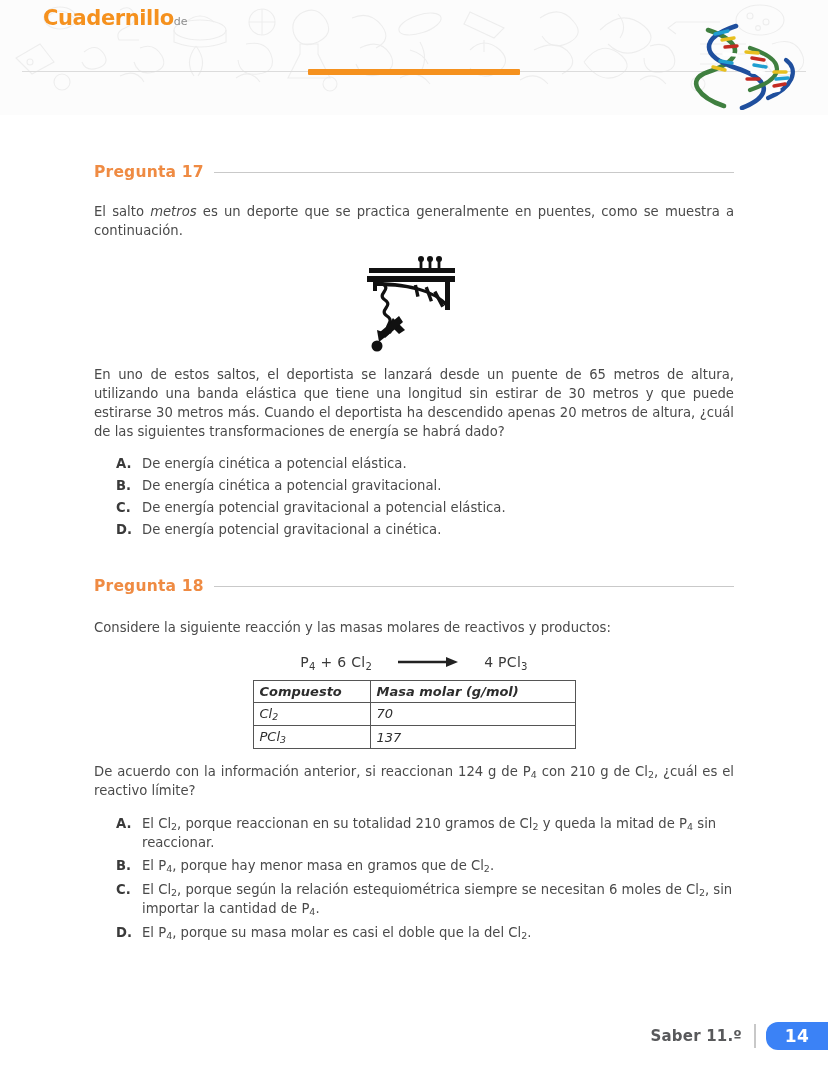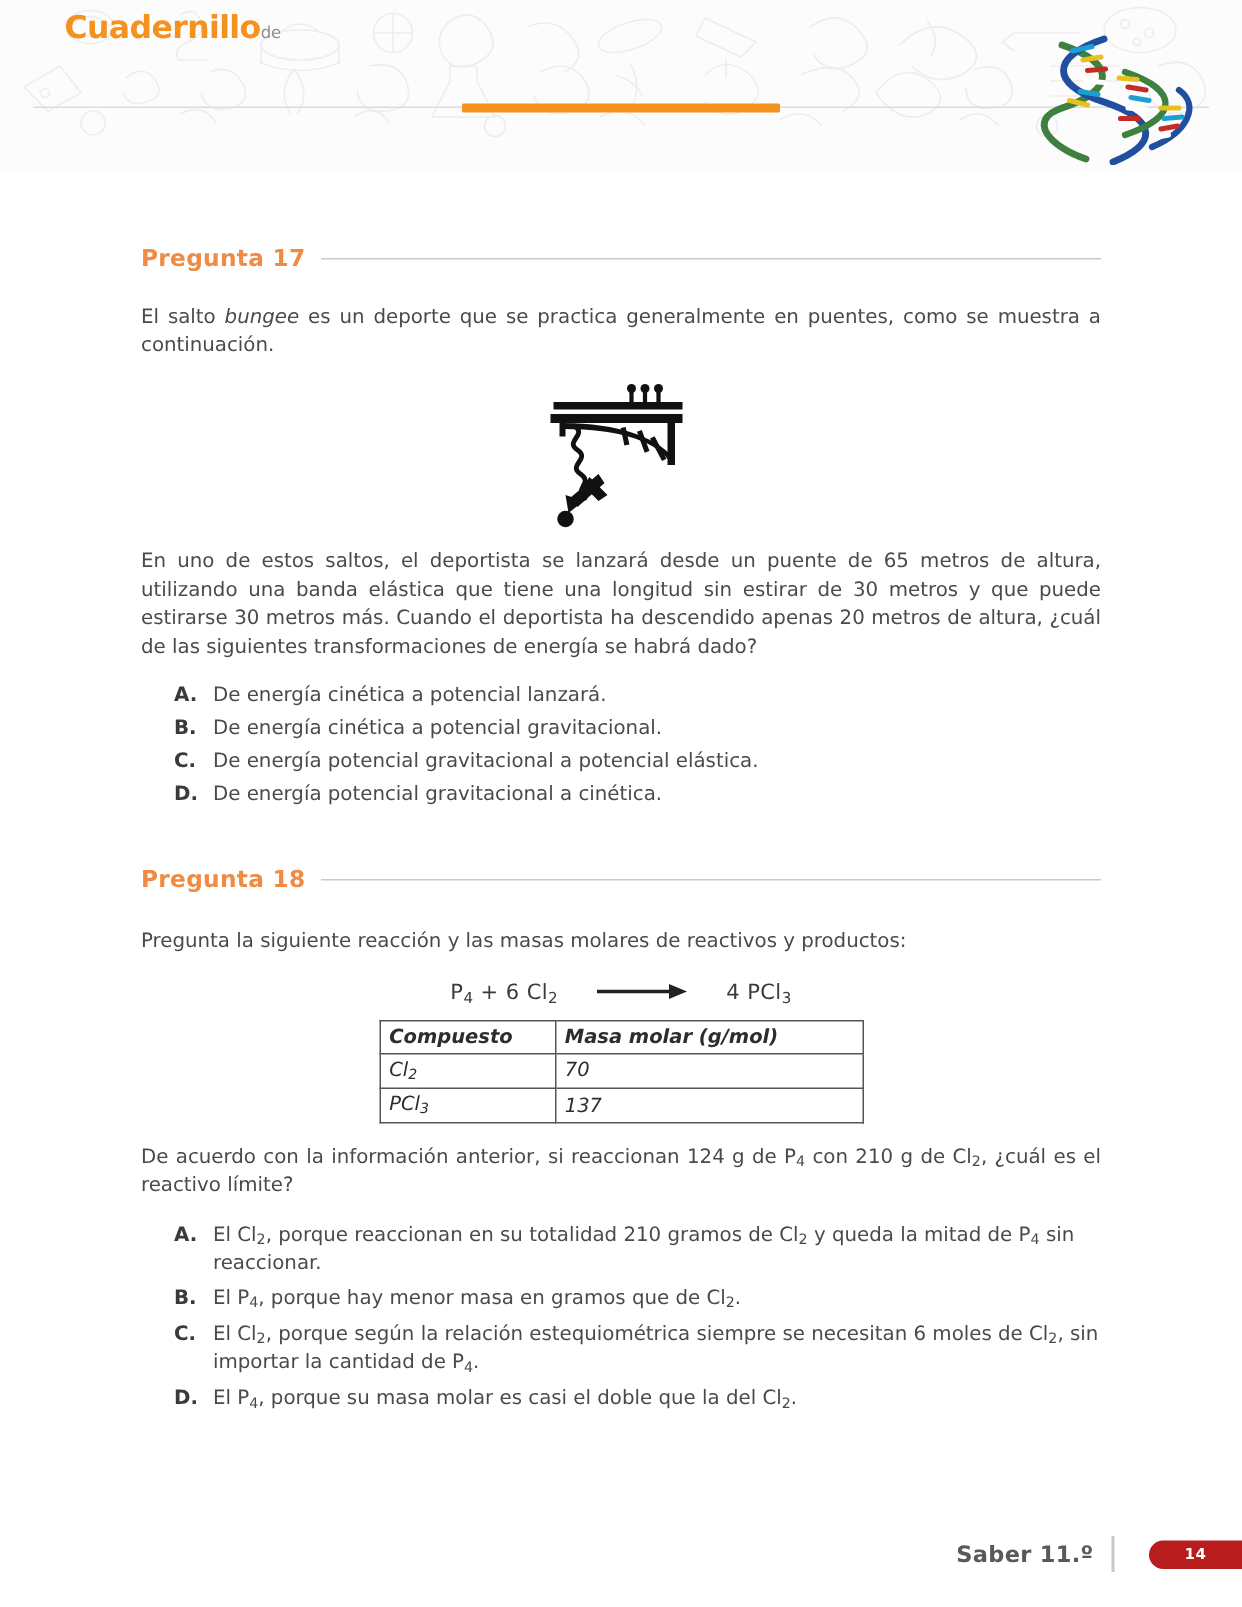--- a/index.html
+++ b/index.html
@@ -215,24 +215,24 @@
     font-family: "DejaVu Sans", sans-serif;
     padding-right: 12px;
     letter-spacing: 0.2px;
   }
   .footer-divider {
     width: 2px;
     height: 24px;
     background: #c8c8c8;
   }
   .footer-page-badge {
-    margin-left: 23px;
-    background: #b91c1c;
+    margin-left: 10px;
+    background: #3b82f6;
     color: #ffffff;
-    font-size: 10px;
+    font-size: 17px;
     font-weight: bold;
     font-family: "DejaVu Sans", sans-serif;
     padding: 4px 14px 4px 14px;
     min-width: 34px;
     text-align: center;
     border-top-left-radius: 12px;
     border-bottom-left-radius: 12px;
     letter-spacing: 0.3px;
   }
 </style>
@@ -325,21 +325,21 @@
 </div>
 
 <div class="content">
 
   <section style="margin-top:48px;">
     <div class="question-head">
       <span class="question-head-title">Pregunta 17</span>
       <span class="question-head-rule"></span>
     </div>
 
-    <p class="body-text" style="margin:22px 0 0 0;"><span>El salto </span><em>bungee</em><span> es un deporte que se practica generalmente en puentes, como se muestra a continuación.</span></p>
+    <p class="body-text" style="margin:22px 0 0 0;"><span>El salto </span><em>metros</em><span> es un deporte que se practica generalmente en puentes, como se muestra a continuación.</span></p>
 
     <div class="illustration-wrap">
       <svg width="110" height="110" viewBox="0 0 110 110" xmlns="http://www.w3.org/2000/svg">
         <g fill="#111">
 
           <rect x="10" y="22" width="86" height="5"></rect>
           <rect x="8" y="30" width="88" height="6"></rect>
 
           <circle cx="62" cy="13" r="3"></circle>
             <rect x="60.6" y="14" width="2.8" height="8"></rect>
@@ -365,21 +365,21 @@
           <circle cx="18" cy="100" r="5.5"></circle>
         </g>
       </svg>
     </div>
 
     <p class="body-text" style="margin:10px 0 0 0;">En uno de estos saltos, el deportista se lanzará desde un puente de 65 metros de altura, utilizando una banda elástica que tiene una longitud sin estirar de 30 metros y que puede estirarse 30 metros más. Cuando el deportista ha descendido apenas 20 metros de altura, ¿cuál de las siguientes transformaciones de energía se habrá dado?</p>
 
     <ul class="options q17">
       <li class="option-row">
         <span class="option-letter">A.</span>
-        <span class="option-text">De energía cinética a potencial lanzará.</span>
+        <span class="option-text">De energía cinética a potencial elástica.</span>
       </li>
       <li class="option-row">
         <span class="option-letter">B.</span>
         <span class="option-text">De energía cinética a potencial gravitacional.</span>
       </li>
       <li class="option-row">
         <span class="option-letter">C.</span>
         <span class="option-text">De energía potencial gravitacional a potencial elástica.</span>
       </li>
       <li class="option-row">
@@ -388,21 +388,21 @@
       </li>
     </ul>
   </section>
 
   <section style="margin-top:38px;">
     <div class="question-head">
       <span class="question-head-title">Pregunta 18</span>
       <span class="question-head-rule"></span>
     </div>
 
-    <p class="body-text" style="margin:24px 0 0 0; text-align:left;">Pregunta la siguiente reacción y las masas molares de reactivos y productos:</p>
+    <p class="body-text" style="margin:24px 0 0 0; text-align:left;">Considere la siguiente reacción y las masas molares de reactivos y productos:</p>
 
     <div class="equation">
       <span class="eq-left"><span>P</span><sub>4</sub><span> + 6 </span><span>Cl</span><sub>2</sub></span>
       <span class="eq-arrow">
         <svg width="64" height="12" viewBox="0 0 64 12" xmlns="http://www.w3.org/2000/svg">
           <line x1="2" y1="6" x2="50" y2="6" stroke="#222" stroke-width="2.4"></line>
           <polygon points="50,1 62,6 50,11" fill="#222"></polygon>
         </svg>
       </span>
       <span class="eq-right"><span>4 </span><span>PCl</span><sub>3</sub></span>

